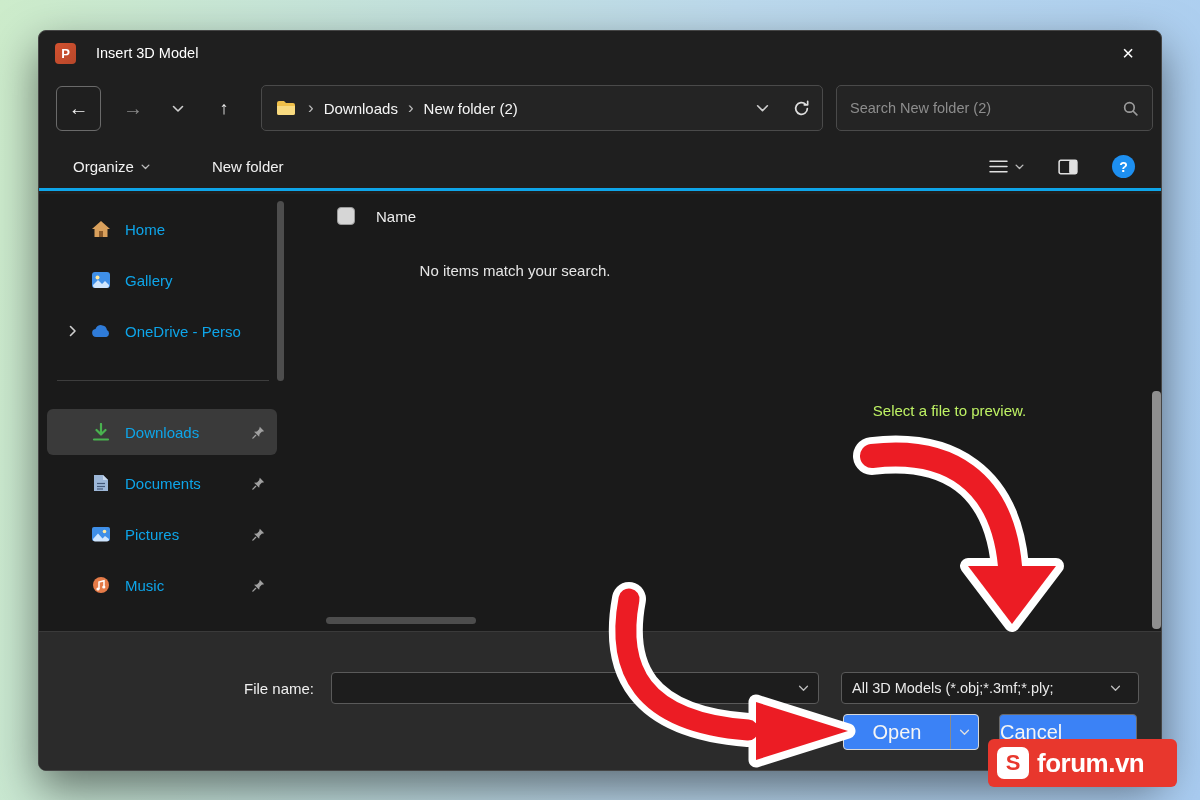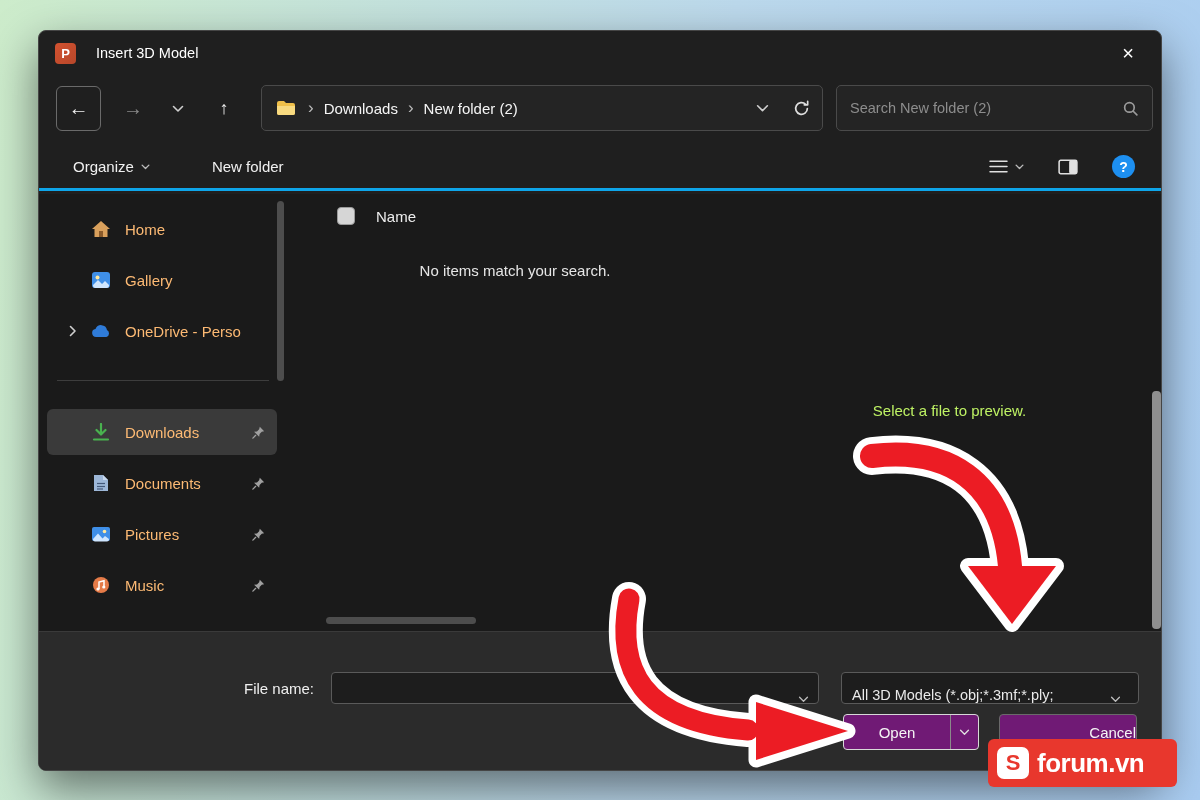--- a/index.html
+++ b/index.html
@@ -51,21 +51,21 @@
   .tool-right { margin-left:auto; display:flex; align-items:center; gap:34px; }
   .view-group { display:flex; align-items:center; gap:7px; color:#cfcfcf; }
   .help-circle { width:23px; height:23px; border-radius:50%; background:#1d8ff0; color:#fff;
                  font-size:14px; font-weight:bold; display:flex; align-items:center; justify-content:center; }
 
   
   .dlg-body { position:absolute; top:163px; left:0; right:0; height:437px; background:#1a1a1a; overflow:hidden; }
 
   .sidebar { position:absolute; left:0; top:0; width:248px; height:437px; padding-top:12px; overflow:hidden; }
   .side-item { height:46px; margin:0 10px 5px 8px; border-radius:6px; display:flex; align-items:center;
-               padding-left:10px; font-size:15px; color:#fdba74; }
+               padding-left:10px; font-size:15px; color:#0ea5e9; }
   .side-item.selected { background:#3a3a3a; }
   .lead { width:32px; display:flex; justify-content:center; color:#cfcfcf; }
   .sicon { width:24px; display:flex; justify-content:center; }
   .slabel { margin-left:12px; white-space:nowrap; overflow:hidden; }
   .pin { margin-left:auto; margin-right:12px; display:flex; }
   .side-sep { height:1px; background:#3d3d3d; margin:26px 18px 28px 18px; }
   .side-scroll { position:absolute; left:238px; top:7px; width:7px; height:180px; background:#4d4d4d; border-radius:4px; }
 
   .filelist { position:absolute; left:255px; top:0; width:442px; height:437px; }
   .fl-header { position:absolute; left:0; top:8px; width:100%; height:28px; display:flex; align-items:center; }
@@ -76,30 +76,30 @@
 
   .preview { position:absolute; left:697px; top:0; width:427px; height:437px; }
   .preview-msg { position:absolute; top:208px; left:0; width:100%; text-align:center; font-size:15px; color:#bef264; }
   .prev-scroll { position:absolute; right:2px; top:197px; width:9px; height:238px; background:#8f8f8f; border-radius:4px; }
 
   
   .footer { position:absolute; left:0; top:600px; width:100%; height:141px;
             background:#2b2b2b; border-top:1px solid #3a3a3a; font-size:15px; }
   .fname-label { position:absolute; left:198px; top:48px; width:84px; text-align:center; color:#f0f0f0; }
   .combo { position:absolute; height:32px; background:#1d1d1d; border:1px solid #5a5a5a; border-radius:4px;
-           display:flex; align-items:flex-end; color:#eaeaea; }
+           display:flex; align-items:center; color:#eaeaea; }
   .fname-combo { left:292px; top:40px; width:488px; }
   .fname-combo input { flex:1; height:100%; background:transparent; border:none; outline:none;
                        color:#eaeaea; font-size:14.5px; font-family:inherit; padding:0 10px; }
   .ftype-combo { left:802px; top:40px; width:298px; padding:0 8px 0 10px; }
   .ftype-text { flex:1; white-space:nowrap; overflow:hidden; font-size:14.5px; }
   .combo-chev { margin:0 9px 0 6px; color:#bdbdbd; display:flex; }
 
-  .btn { position:absolute; top:82px; height:36px; background:#701a75; border-radius:4px;
-         display:flex; align-items:center; justify-content:flex-end; color:#f5f5f5; font-size:15px; }
+  .btn { position:absolute; top:82px; height:36px; background:#3b82f6; border-radius:4px;
+         display:flex; align-items:center; justify-content:space-between; color:#f5f5f5; font-size:20px; }
   .open-btn { left:804px; width:136px; border:1px solid #d9d9d9; padding:0; }
   .open-main { flex:1; display:flex; align-items:center; justify-content:center; height:100%; }
   .open-div { width:1px; height:100%; background:#8a8a8a; }
   .open-arrow { width:27px; height:100%; display:flex; align-items:center; justify-content:center; color:#e0e0e0; }
   .cancel-btn { left:960px; width:138px; border:1px solid #6a6a6a; }
 
   
   .annotations { position:absolute; left:0; top:0; z-index:40; pointer-events:none; }
   .watermark { position:absolute; left:988px; top:739px; width:189px; height:48px; background:#e8372d;
                border-radius:6px; display:flex; align-items:center; gap:8px; padding-left:9px; z-index:60; }

